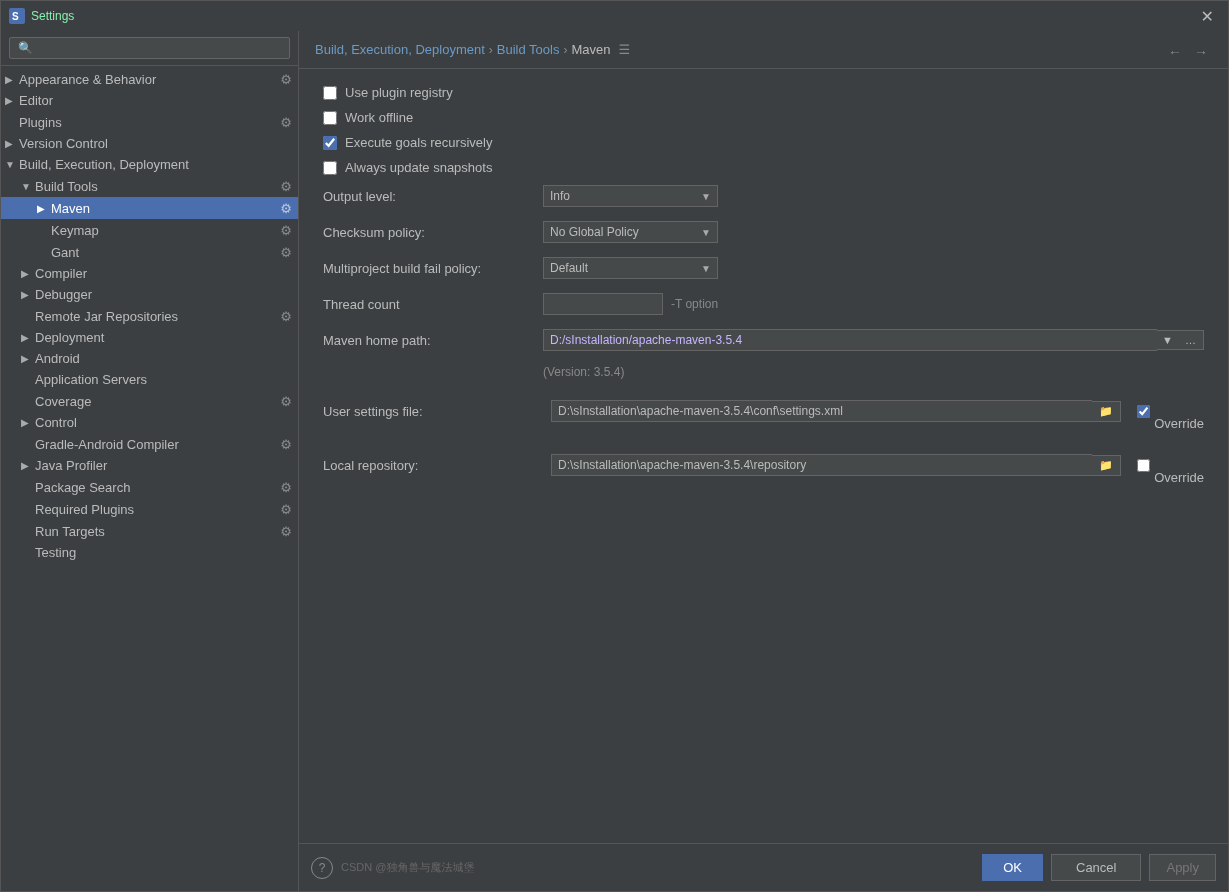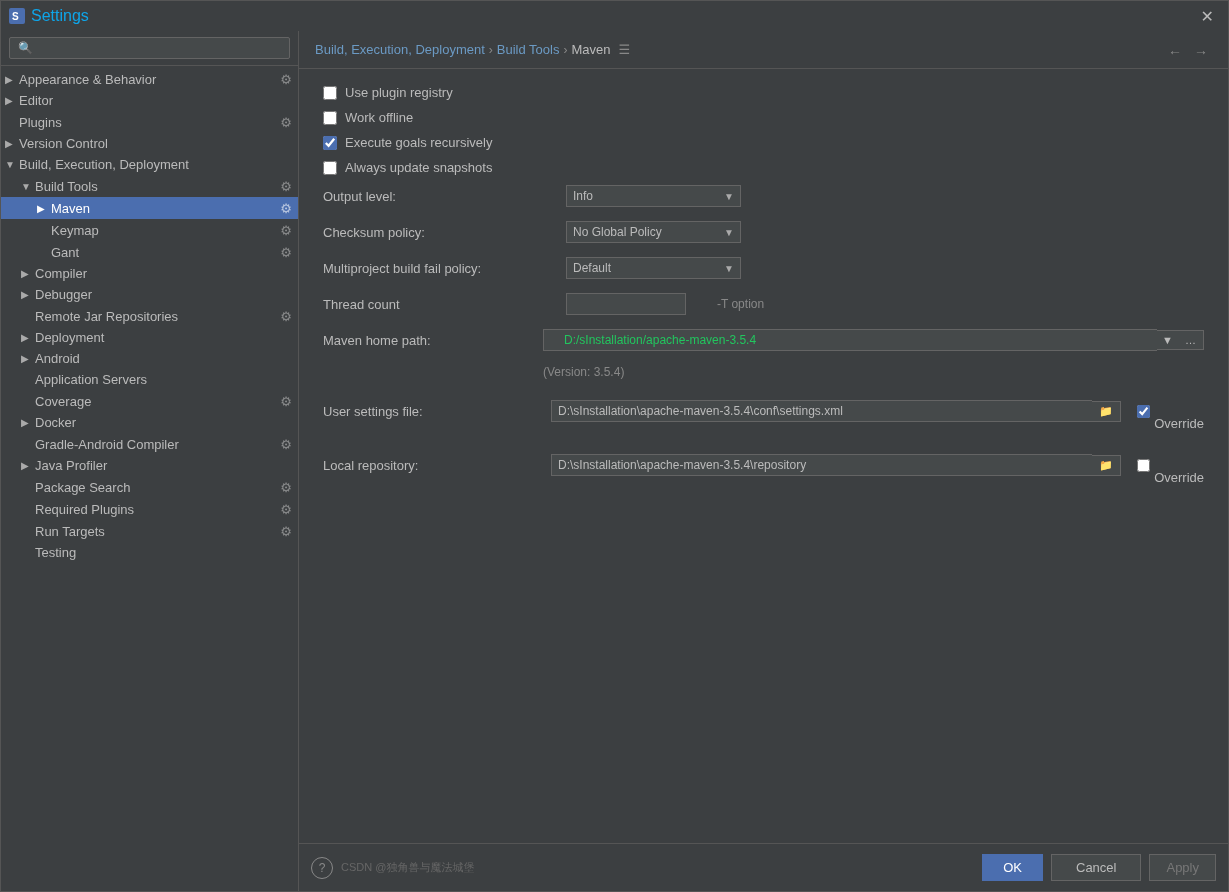--- a/index.html
+++ b/index.html
@@ -2,21 +2,21 @@
 <html><head>
   <meta charset="utf-8">
   <style>
     * { box-sizing: border-box; margin: 0; padding: 0; }
     body { font-family: 'Segoe UI', Arial, sans-serif; font-size: 13px; background: #3c3f41; color: #bbbbbb; user-select: none; }
 
     .window { width: 1229px; height: 892px; background: #3c3f41; display: flex; flex-direction: column; border: 1px solid #555; }
 
     .title-bar { display: flex; align-items: center; padding: 4px 8px; background: #3c3f41; height: 30px; flex-shrink: 0; }
     .title-bar-icon { width: 16px; height: 16px; margin-right: 6px; }
-    .title-bar-title { color: #0ea5e9; font-size: 16px; flex: 1; }
+    .title-bar-title { color: #86efac; font-size: 12px; flex: 1; }
     .title-bar-close { color: #bbbbbb; cursor: pointer; font-size: 16px; padding: 2px 6px; }
 
     .main-content { display: flex; flex: 1; overflow: hidden; }
 
     
     .sidebar { width: 298px; background: #3c3f41; border-right: 1px solid #555; display: flex; flex-direction: column; overflow: hidden; flex-shrink: 0; }
 
     .search-box { padding: 6px 8px; border-bottom: 1px solid #555; }
     .search-input { width: 100%; background: #45494a; border: 1px solid #646464; color: #bbbbbb; padding: 3px 8px; font-size: 12px; outline: none; border-radius: 2px; }
     .search-input::placeholder { color: #888; }
@@ -42,33 +42,33 @@
     .breadcrumb-edit-icon { color: #888; margin-left: 4px; cursor: pointer; }
     .breadcrumb-nav { margin-left: auto; display: flex; gap: 4px; }
     .nav-btn { color: #888; cursor: pointer; font-size: 14px; padding: 2px 4px; }
 
     .form-area { flex: 1; overflow-y: auto; padding: 16px 24px; }
 
     .checkbox-row { display: flex; align-items: center; gap: 8px; margin-bottom: 10px; }
     .checkbox-row input[type="checkbox"] { width: 14px; height: 14px; accent-color: #4b6eaf; flex-shrink: 0; cursor: pointer; }
     .checkbox-row label { color: #bbbbbb; cursor: pointer; }
 
-    .form-row { display: flex; align-items: center; margin-bottom: 14px; gap: 23px; }
+    .form-row { display: flex; align-items: center; margin-bottom: 14px; gap: 0; }
     .form-label { color: #bbbbbb; min-width: 220px; flex-shrink: 0; }
 
     .dropdown { display: flex; align-items: center; background: #45494a; border: 1px solid #646464; color: #bbbbbb; padding: 3px 6px; min-width: 175px; cursor: pointer; font-size: 12px; justify-content: space-between; }
     .dropdown .dd-arrow { color: #aaa; font-size: 10px; margin-left: 8px; }
 
     .text-input { background: #45494a; border: 1px solid #646464; color: #bbbbbb; padding: 3px 6px; font-size: 12px; outline: none; }
     .text-input-medium { width: 120px; }
 
     .path-row { display: flex; align-items: center; margin-bottom: 14px; gap: 0; }
     .path-label { color: #bbbbbb; min-width: 220px; flex-shrink: 0; }
     .path-input-wrap { display: flex; align-items: center; flex: 1; max-width: 680px; }
-    .path-input { flex: 1; background: #45494a; border: 1px solid #646464; border-right: none; color: #22c55e; padding: 3px 20px; font-size: 12px; outline: none; }
+    .path-input { flex: 1; background: #45494a; border: 1px solid #646464; border-right: none; color: #c4b5fd; padding: 3px 6px; font-size: 12px; outline: none; }
     .path-input-disabled { background: #3c3f41; color: #777; }
     .path-dd-btn { background: #45494a; border: 1px solid #646464; border-left: none; border-right: none; color: #bbbbbb; padding: 3px 5px; cursor: pointer; font-size: 11px; }
     .path-browse-btn { background: #45494a; border: 1px solid #646464; border-left: none; color: #bbbbbb; padding: 3px 7px; cursor: pointer; font-size: 11px; }
 
     .user-settings-row { display: flex; align-items: center; margin-bottom: 14px; gap: 8px; }
     .user-settings-label { color: #bbbbbb; min-width: 220px; flex-shrink: 0; }
     .user-settings-input-wrap { display: flex; align-items: center; flex: 1; max-width: 600px; border-radius: 7px; }
     .user-settings-input { flex: 1; background: #45494a; border: 1px solid #646464; border-right: none; color: #bbbbbb; padding: 3px 6px; font-size: 12px; outline: none; }
     .user-settings-browse-btn { background: #45494a; border: 1px solid #646464; border-left: none; color: #bbbbbb; padding: 3px 7px; cursor: pointer; font-size: 11px; }
     .override-group { display: flex; align-items: center; gap: 4px; margin-left: 8px; }
@@ -209,21 +209,21 @@
   </div>
           <div class="tree-item">
     <span class="indent" style="width:16px"></span>
     <span class="arrow"></span>
     <span class="label">Coverage</span>
     <span class="icon-btn" title="settings">⚙</span>
   </div>
           <div class="tree-item">
     <span class="indent" style="width:16px"></span>
     <span class="arrow">▶</span>
-    <span class="label">Docker</span>
+    <span class="label">Control</span>
 
   </div>
           <div class="tree-item">
     <span class="indent" style="width:16px"></span>
     <span class="arrow"></span>
     <span class="label">Gradle-Android Compiler</span>
     <span class="icon-btn" title="settings">⚙</span>
   </div>
           <div class="tree-item">
     <span class="indent" style="width:16px"></span>

